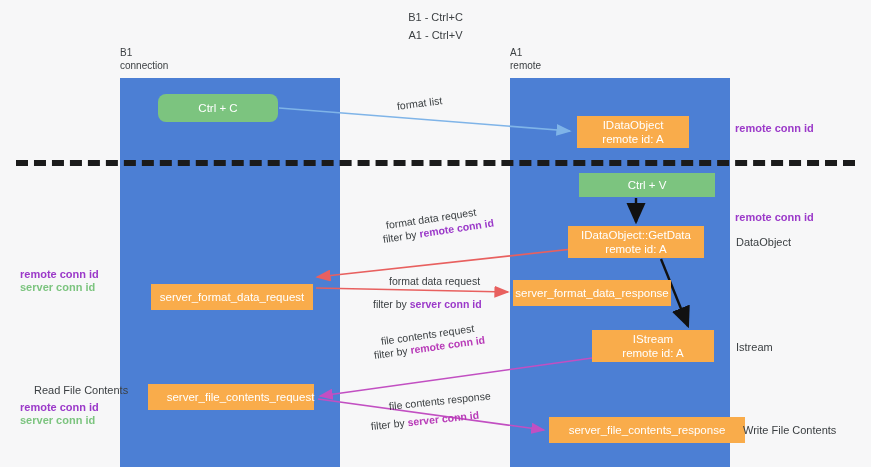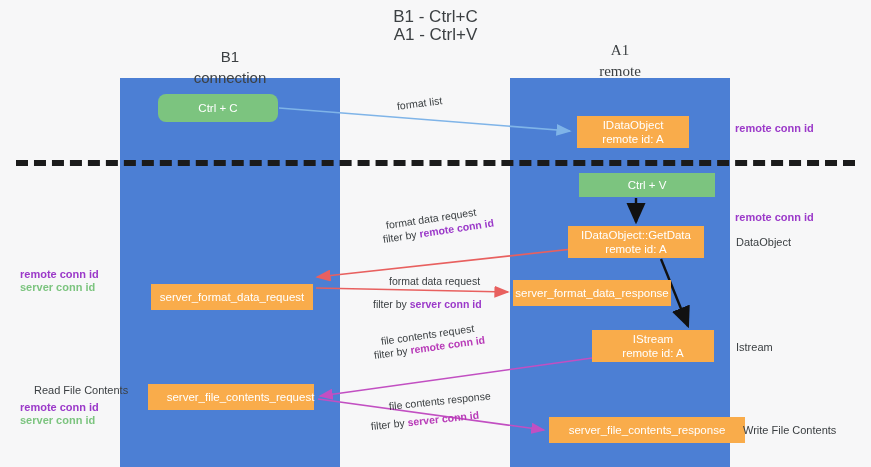--- a/index.html
+++ b/index.html
@@ -9,28 +9,28 @@
     font-family:"Liberation Sans",sans-serif;
     color:#3c4043;
   }
   #stage{position:absolute;inset:0;}
   .lane{position:absolute;background:#4c7fd4;}
   .lane-b1{left:120px;top:78px;width:220px;height:389px;}
   .lane-a1{left:510px;top:78px;width:220px;height:389px;}
 
   .title{
     position:absolute;left:0;right:0;top:8px;text-align:center;
-    font-size:17px;line-height:18px;color:#3c4043;white-space:pre-line;
+    font-size:11px;line-height:18px;color:#3c4043;white-space:pre-line;
   }
   .lane-head{
-    position:absolute;text-align:center;font-size:15px;line-height:21px;
+    position:absolute;text-align:left;font-size:10px;line-height:13px;
     color:#3c4043;white-space:pre-line;width:220px;
   }
   .lane-head.b1{left:120px;top:46px;}
-  .lane-head.a1{left:510px;top:40px;font-family:Liberation Serif, serif;}
+  .lane-head.a1{left:510px;top:46px;}
 
   .divider{
     position:absolute;left:16px;right:16px;top:160px;height:0;
     border-top:6px dashed #1b1b1b;
   }
 
   .node{
     position:absolute;display:flex;align-items:center;justify-content:center;
     text-align:center;color:#ffffff;font-size:11.5px;line-height:14px;
     white-space:pre-line;box-sizing:border-box;padding:2px 4px;

